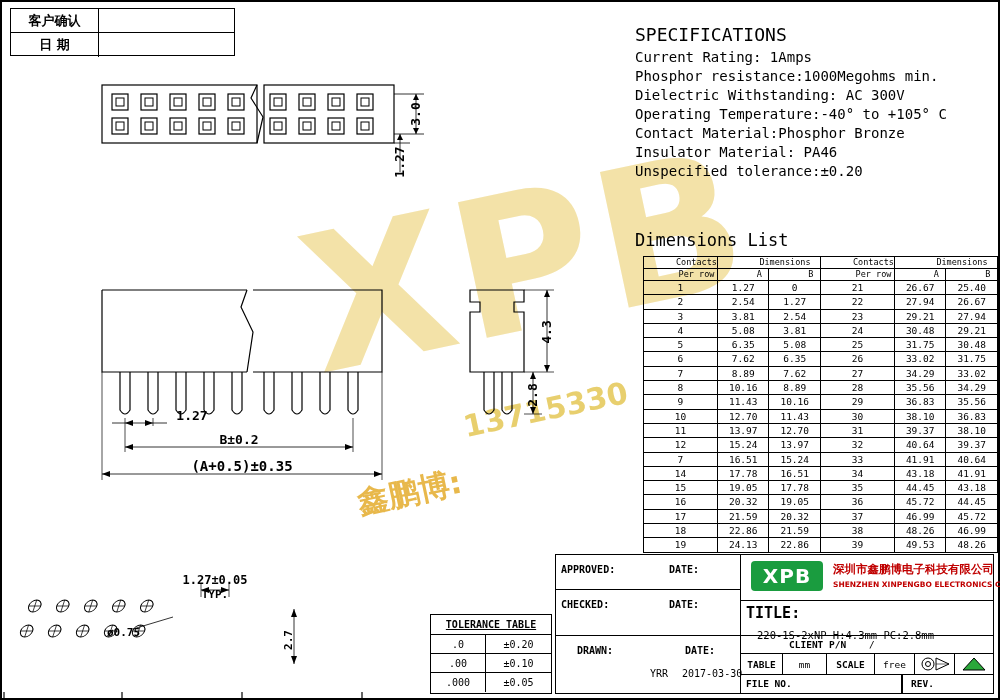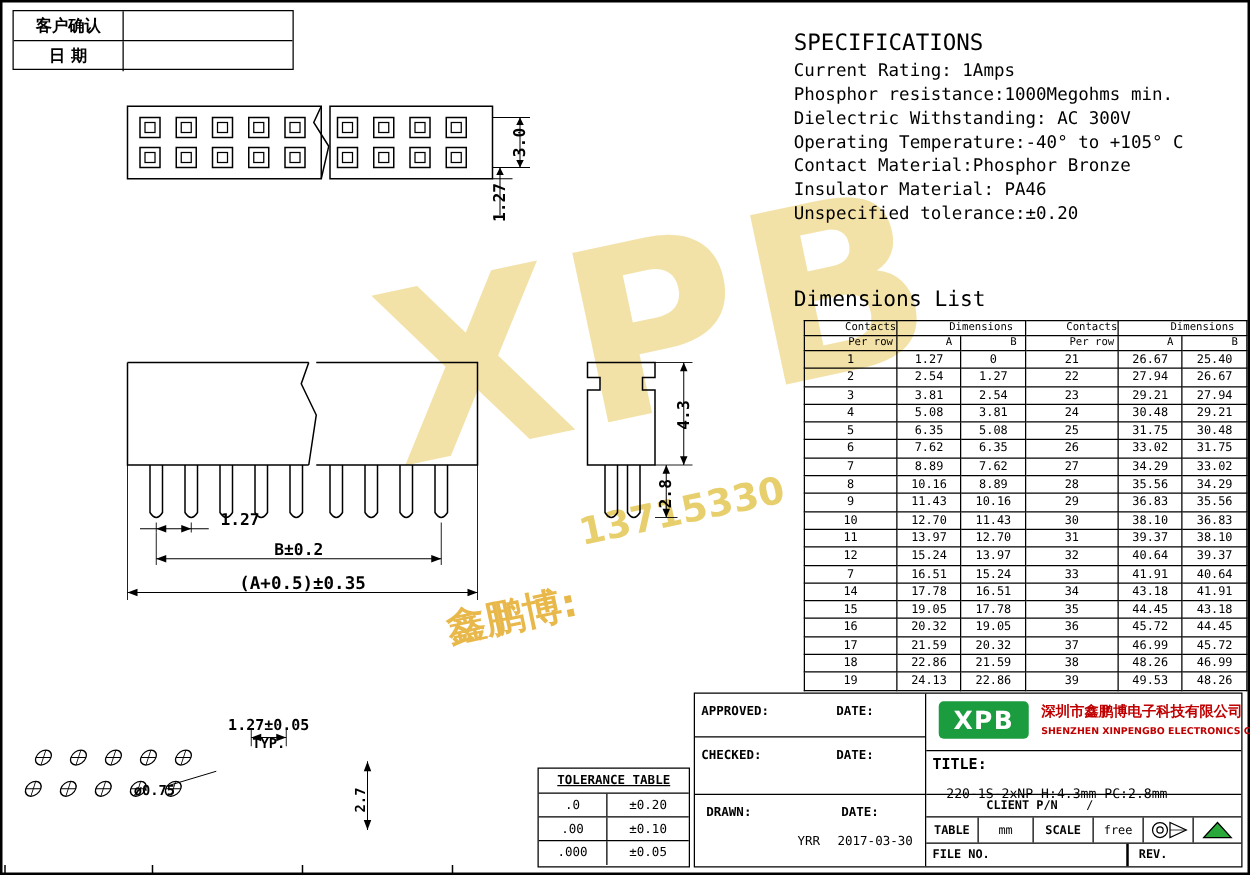--- a/index.html
+++ b/index.html
@@ -59,36 +59,36 @@
   .dim-table .hdr td{font-size:8.5px;height:11px;line-height:11px;padding-left:32px;}
   .dim-table td.c{width:33px;}
   .dim-table td.v{width:45px;}
   .dim-table td.idx{width:28px;}
 
   
   .tb{position:absolute;left:553px;top:552px;width:439px;height:140px;border:1.5px solid #000;box-sizing:border-box;}
   .tb .col-left{position:absolute;left:0;top:0;width:185px;height:100%;border-right:1.5px solid #000;box-sizing:border-box;}
   .tb .appr{position:absolute;left:0;top:0;width:100%;height:35px;border-bottom:1.5px solid #000;box-sizing:border-box;}
   .tb .chk{position:absolute;left:0;top:35px;width:100%;height:46px;border-bottom:1.5px solid #000;box-sizing:border-box;}
-  .tb .drw{position:absolute;left:4px;top:81px;width:100%;height:57px;box-sizing:border-box;text-align:center;}
+  .tb .drw{position:absolute;left:16px;top:81px;width:100%;height:57px;box-sizing:border-box;text-align:center;}
   .tb .lbl{position:absolute;font-size:10px;font-weight:bold;}
   .tb .lbl-a{left:5px;top:9px;}
   .tb .lbl-d{left:113px;top:9px;}
   .tb .val-drawn{position:absolute;left:78px;top:32px;font-size:10px;}
   .tb .val-date{position:absolute;left:110px;top:32px;font-size:10px;}
 
   .tb .col-right{position:absolute;left:185px;top:0;right:0;height:100%;}
   .logo-row{position:absolute;left:0;top:0;width:100%;height:46px;border-bottom:1.5px solid #000;box-sizing:border-box;}
   .logo-badge{position:absolute;left:10px;top:6px;width:72px;height:30px;background:#1a9c3f;border-radius:4px;color:#fff;
      font-family:"DejaVu Sans","Liberation Sans",sans-serif;font-weight:bold;font-size:20px;text-align:center;line-height:30px;letter-spacing:1px;}
   .co-cn{position:absolute;left:92px;top:7px;font-size:11.5px;color:#c00000;font-family:"DejaVu Sans","Liberation Sans",sans-serif;font-weight:bold;white-space:nowrap;}
   .co-en{position:absolute;left:92px;top:25px;font-size:7.5px;color:#c00000;font-family:"DejaVu Sans","Liberation Sans",sans-serif;font-weight:bold;white-space:nowrap;}
 
   .title-row{position:absolute;left:0;top:46px;width:100%;height:35px;border-bottom:1.5px solid #000;box-sizing:border-box;}
-  .title-row .k{position:absolute;left:5px;top:3px;font-size:12px;font-weight:bold;}
+  .title-row .k{position:absolute;left:5px;top:3px;font-size:15px;font-weight:bold;}
   .title-row .v{position:absolute;left:16px;top:28px;font-size:10.5px;}
 
   .client-row{position:absolute;left:0;top:81px;width:100%;height:18px;border-bottom:1.5px solid #000;box-sizing:border-box;}
   .client-row .k{position:absolute;left:5px;top:3px;font-size:9.5px;font-weight:bold;margin-left:43px;}
   .client-row .v{position:absolute;left:128px;top:3px;font-size:9.5px;}
 
   .unit-row{position:absolute;left:0;top:99px;width:100%;height:21px;border-bottom:1.5px solid #000;box-sizing:border-box;}
   .unit-row .c{position:absolute;top:0;height:100%;box-sizing:border-box;border-right:1.5px solid #000;font-size:9.5px;display:flex;align-items:center;justify-content:center;}
   .u1{left:0;width:42px;font-weight:bold;}
   .u2{left:42px;width:44px;}

